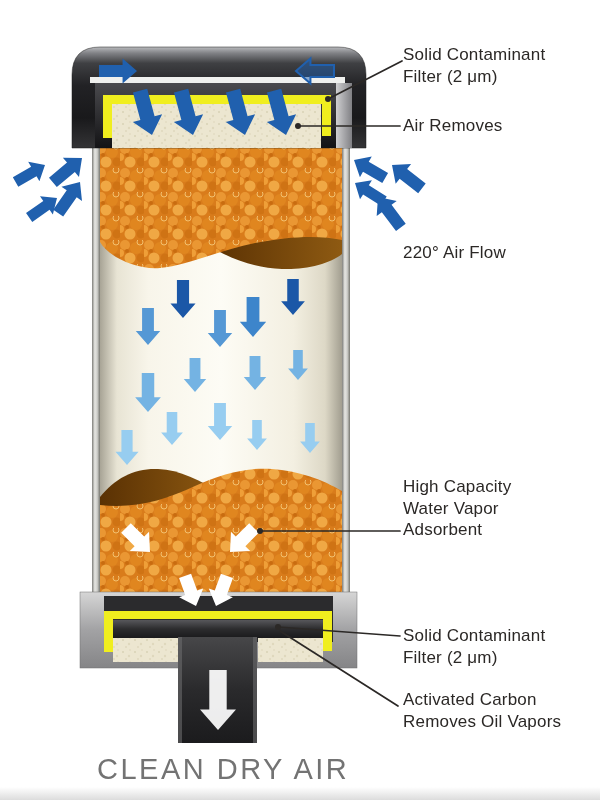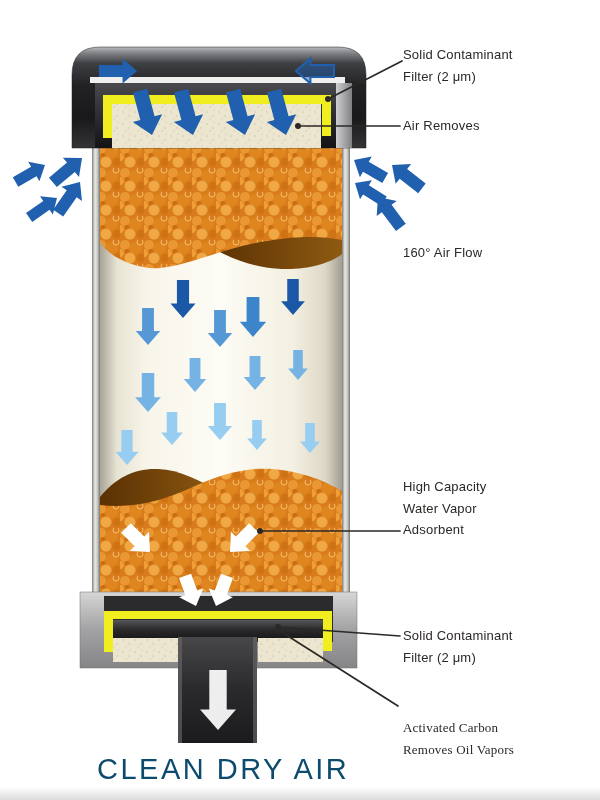--- a/index.html
+++ b/index.html
@@ -3,32 +3,32 @@
 <meta charset="utf-8">
 <style>
   html,body{margin:0;padding:0;background:#ffffff;}
   #stage{
     position:relative;width:600px;height:800px;background:#ffffff;overflow:hidden;
     font-family:"Liberation Sans",sans-serif;
   }
   #diagram-svg{position:absolute;left:0;top:0;}
   .callout{
     position:absolute;left:403px;
-    font-size:13px;line-height:21.5px;letter-spacing:.2px;
+    font-size:17px;line-height:21.5px;letter-spacing:.2px;
     color:var(--label-text,#2b2826);white-space:pre-line;
   }
   #callout-solid-top{top:44px;}
   #callout-diffuser{top:115px;}
   #callout-airflow{top:242px;}
   #callout-adsorbent{top:476px;}
   #callout-solid-bottom{top:625px;}
-  #callout-carbon{top:717px;font-family:Liberation Serif, serif;}
+  #callout-carbon{top:689px;}
   #caption{
     position:absolute;left:97px;top:753px;
-    font-size:29px;letter-spacing:2.5px;color:#0c4a6e;font-weight:400;
+    font-size:29px;letter-spacing:2.5px;color:#737373;font-weight:400;
   }
   .bottom-fade{
     position:absolute;left:0;bottom:0;width:600px;height:13px;
     background:linear-gradient(180deg,rgba(210,210,210,0) 0%,#dcdcdc 100%);
   }
 </style>
 </head>
 <body>
 
 <div id="stage">
@@ -189,21 +189,21 @@
       <circle cx="328" cy="99" r="3" stroke="none"></circle>
       <circle cx="298" cy="126" r="3" stroke="none"></circle>
       <circle cx="260" cy="531" r="3" stroke="none"></circle>
       <circle cx="278" cy="627" r="3" stroke="none"></circle>
     </g>
   </svg>
 
   <div class="callout" id="callout-solid-top">Solid Contaminant
 Filter (2 μm)</div>
   <div class="callout" id="callout-diffuser">Air Removes</div>
-  <div class="callout" id="callout-airflow">160° Air Flow</div>
+  <div class="callout" id="callout-airflow">220° Air Flow</div>
   <div class="callout" id="callout-adsorbent">High Capacity
 Water Vapor
 Adsorbent</div>
   <div class="callout" id="callout-solid-bottom">Solid Contaminant
 Filter (2 μm)</div>
   <div class="callout" id="callout-carbon">Activated Carbon
 Removes Oil Vapors</div>
 
   <div id="caption">CLEAN DRY AIR</div>
 

